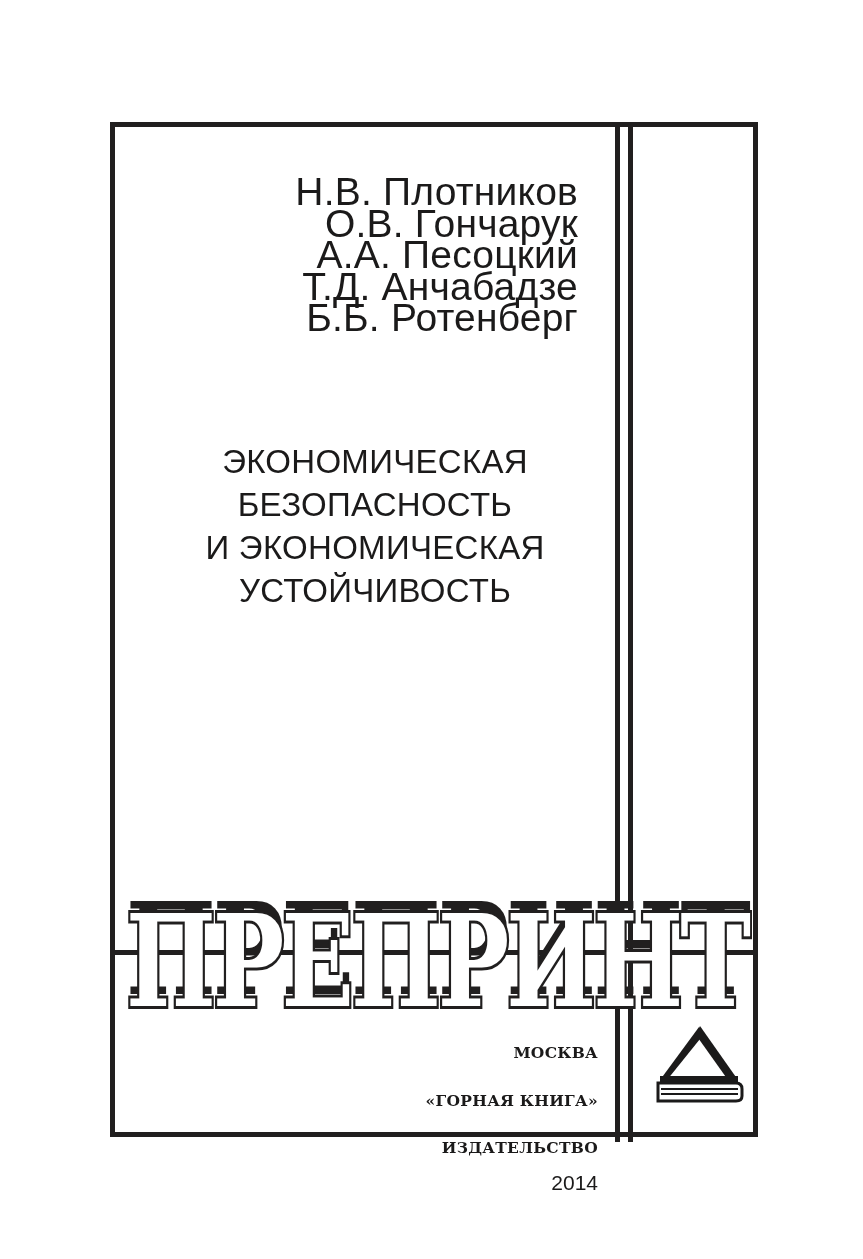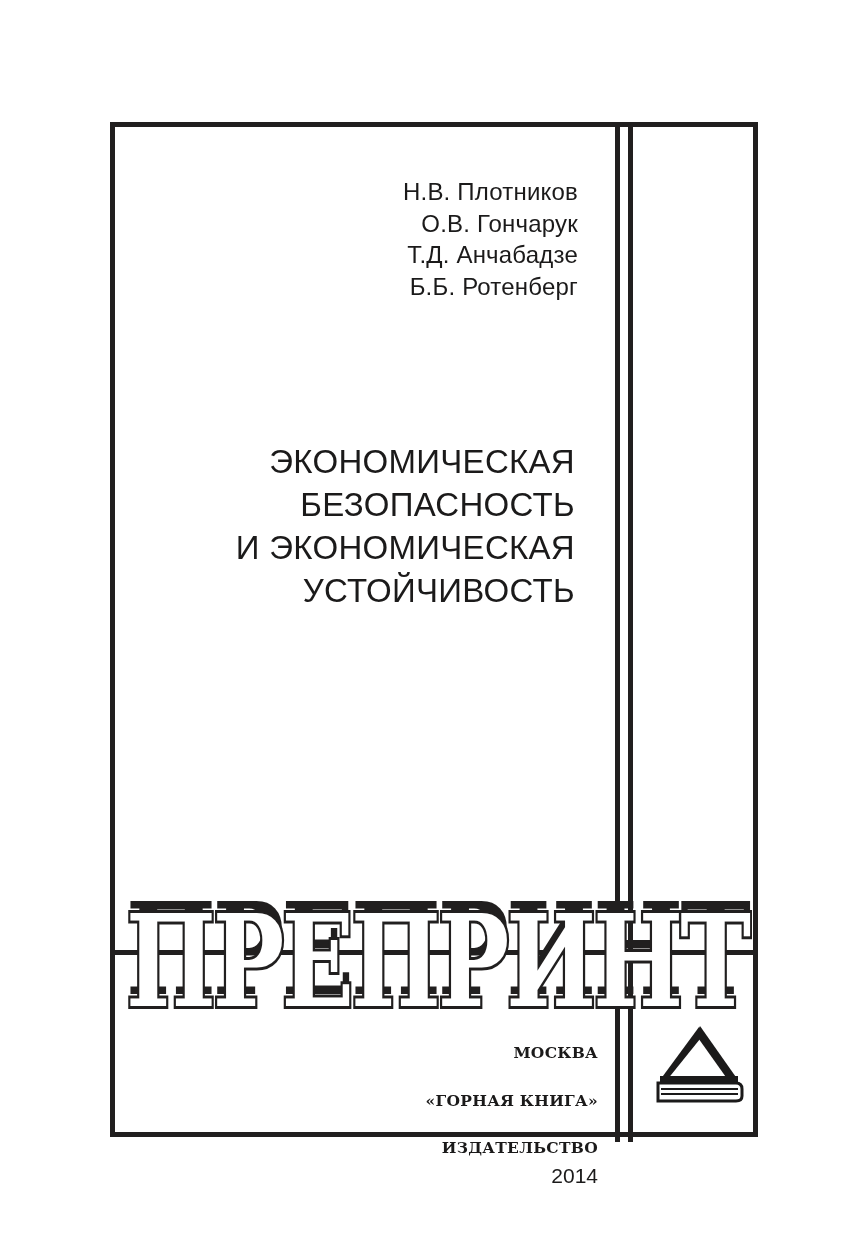--- a/index.html
+++ b/index.html
@@ -52,34 +52,34 @@
     background: #211f1f;
   }
 
   
   .authors {
     position: absolute;
     left: 180px;
     top: 176px;
     width: 398px;
     text-align: right;
-    font-size: 24px;
+    font-size: 39px;
     line-height: 31.5px;
     letter-spacing: 0.2px;
     color: #1b1a1a;
   }
   .authors div { white-space: nowrap; }
 
   
   .title {
     position: absolute;
     left: 175px;
     top: 440px;
     width: 400px;
-    text-align: right;
+    text-align: center;
     font-size: 33px;
     line-height: 43px;
     letter-spacing: 0.3px;
     color: #1b1a1a;
   }
   .title div { white-space: nowrap; }
 
   
   .preprint-wrap {
     position: absolute;
@@ -119,21 +119,21 @@
     letter-spacing: 0.3px;
     color: #1b1a1a;
   }
   .imprint div { white-space: nowrap; margin-top: 27px; }
   .imprint .year {
     font-family: "Liberation Sans", sans-serif;
     font-weight: normal;
     font-size: 21px;
     line-height: 28px;
     letter-spacing: 0;
-    margin-top: 3px;
+    margin-top: 10px;
   }
 
   
   .logo {
     position: absolute;
     left: 652px;
     top: 1022px;
     width: 96px;
     height: 82px;
   }
@@ -145,20 +145,21 @@
 <div id="cover">
 
   <div class="frame-outer"></div>
   <div class="frame-vline v1"></div>
   <div class="frame-vline v2"></div>
   <div class="frame-hline"></div>
 
   <div class="authors">
     <div>Н.В. Плотников</div>
     <div>О.В. Гончарук</div>
+    <div>А.А. Песоцкий</div>
     <div>Т.Д. Анчабадзе</div>
     <div>Б.Б. Ротенберг</div>
   </div>
 
   <div class="title">
     <div>ЭКОНОМИЧЕСКАЯ</div>
     <div>БЕЗОПАСНОСТЬ</div>
     <div>И ЭКОНОМИЧЕСКАЯ</div>
     <div>УСТОЙЧИВОСТЬ</div>
   </div>

